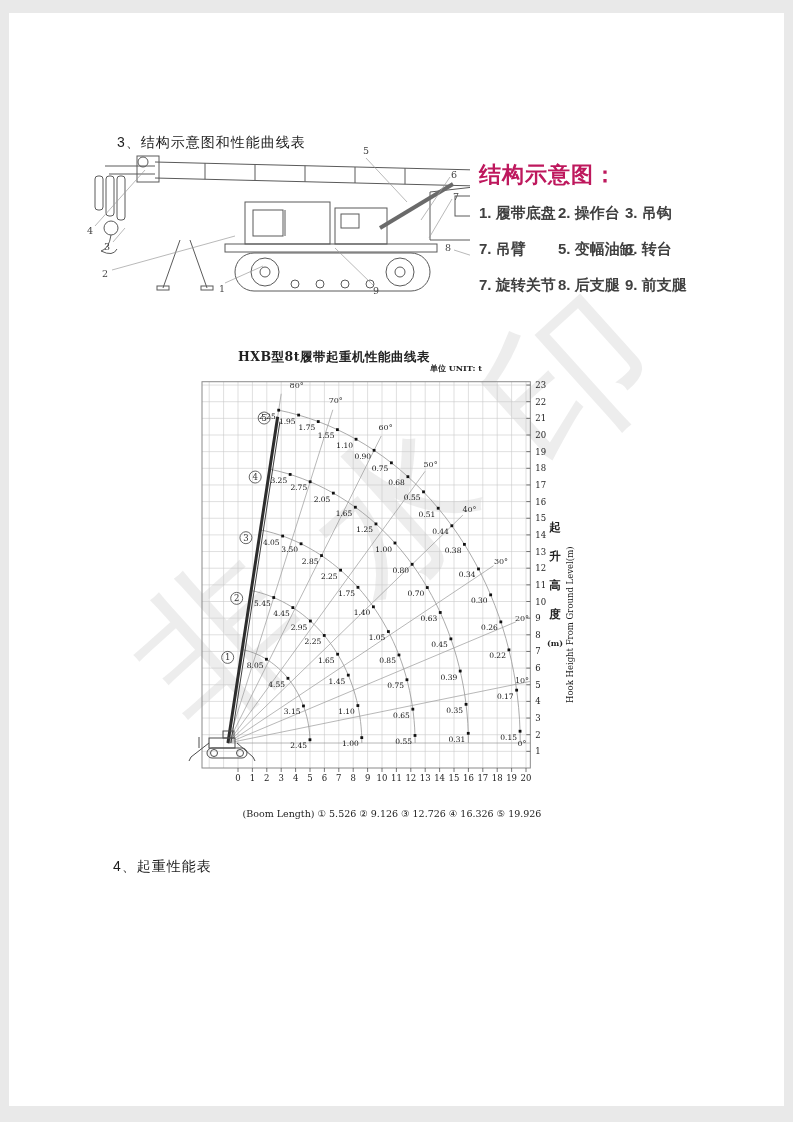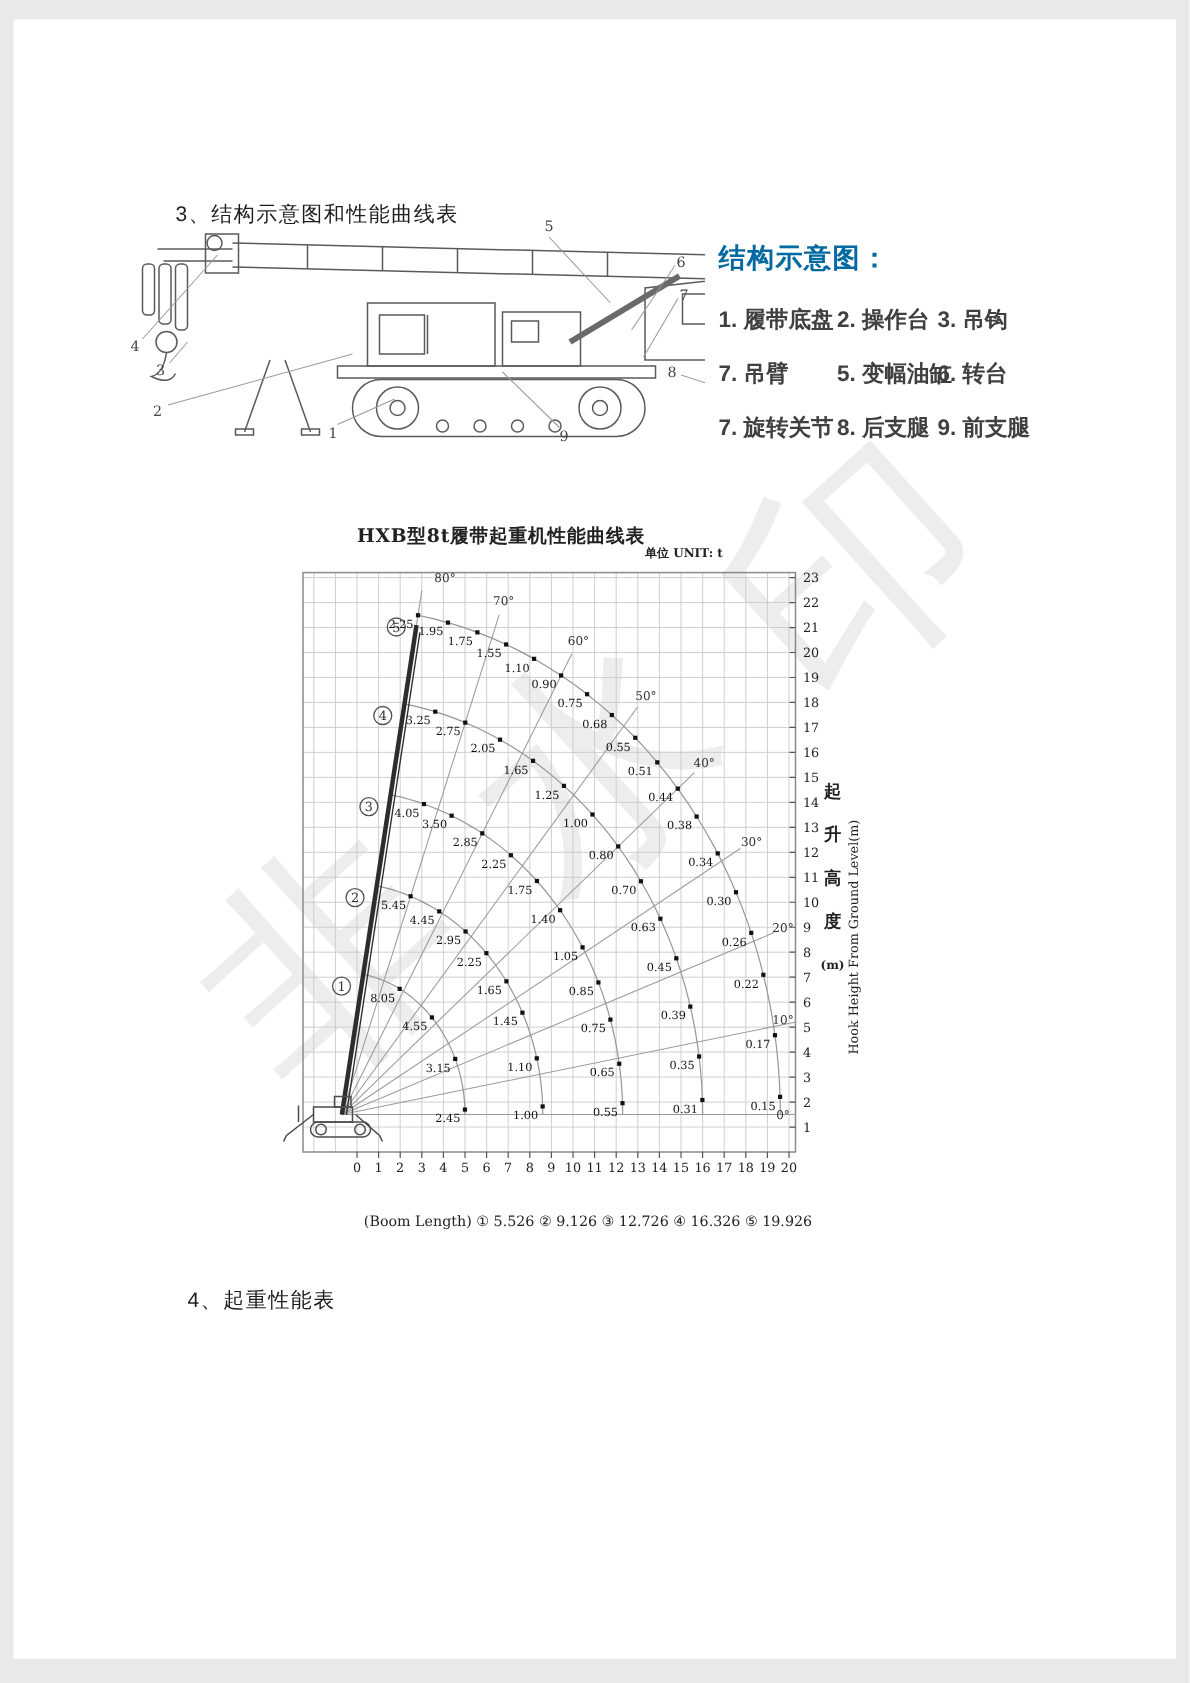--- a/index.html
+++ b/index.html
@@ -1,21 +1,21 @@
 <!DOCTYPE html>
 <html><head>
 <meta charset="utf-8">
 <style>
   html,body{margin:0;padding:0;}
   body{width:793px;height:1122px;background:#e9e9e9;overflow:hidden;
        font-family:"Liberation Sans",sans-serif;position:relative;}
   .page{position:absolute;left:9px;top:13px;right:9px;bottom:16px;background:#ffffff;}
   .abs{position:absolute;}
   .h-num{font-size:14px;color:#1d1d1d;letter-spacing:1px;}
-  .legend-title{font-size:18px;font-weight:bold;color:#0369a1;letter-spacing:1px;}
+  .legend-title{font-size:22px;font-weight:bold;color:#be185d;letter-spacing:1px;}
   .legend-item{font-size:15px;font-weight:bold;color:#404040;white-space:nowrap;text-align:center;}
   .chart-title{font-size:12.5px;font-weight:bold;color:#222;
                font-family:"DejaVu Serif",serif;letter-spacing:.5px;}
   .chart-unit{font-size:8px;font-weight:bold;color:#222;
               font-family:"DejaVu Serif",serif;}
   .x-axis-label{font-size:10.5px;color:#222;text-align:center;font-weight:bold;
                 font-family:"DejaVu Serif",serif;white-space:pre;}
   .boom-note{font-size:9.5px;color:#222;text-align:center;
              font-family:"DejaVu Serif",serif;white-space:pre;}
   .ycn{width:18px;text-align:center;font-family:"DejaVu Serif",serif;
@@ -437,14 +437,14 @@
 
   <div id="ycn" class="ycn abs" style="left:537px;top:503px;">
       <div>起</div>
       <div>升</div>
       <div>高</div>
       <div>度</div>
       <div style="font-size: 8px;">(m)</div>
     </div>
   <div class="yen abs" style="left:556px;top:690px;">Hook Height From Ground Level(m)</div>
 
-  <div class="h-num abs" style="left:116px;top:845px;">4、起重性能表</div>
+  <div class="h-num abs" style="left:104px;top:845px;">4、起重性能表</div>
 </div>
 
 </body></html>

